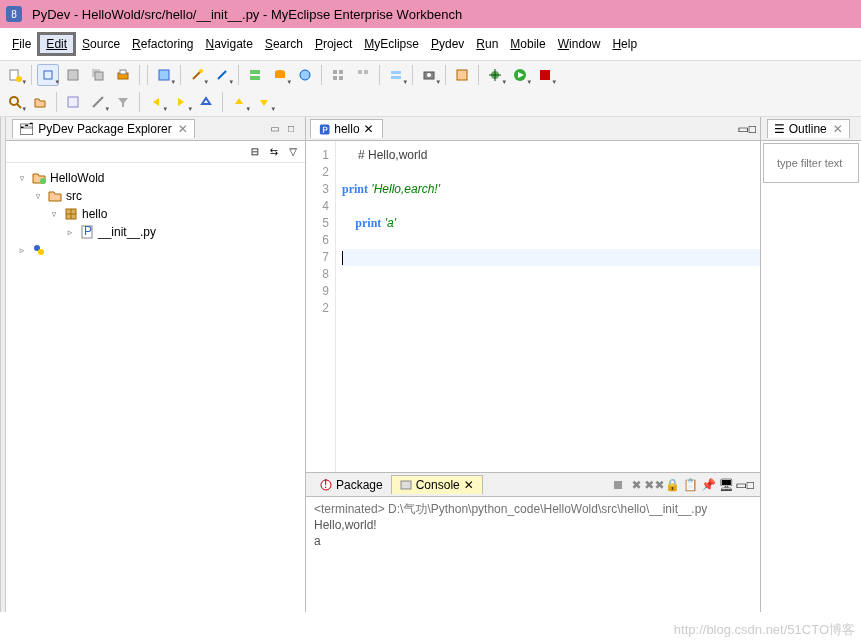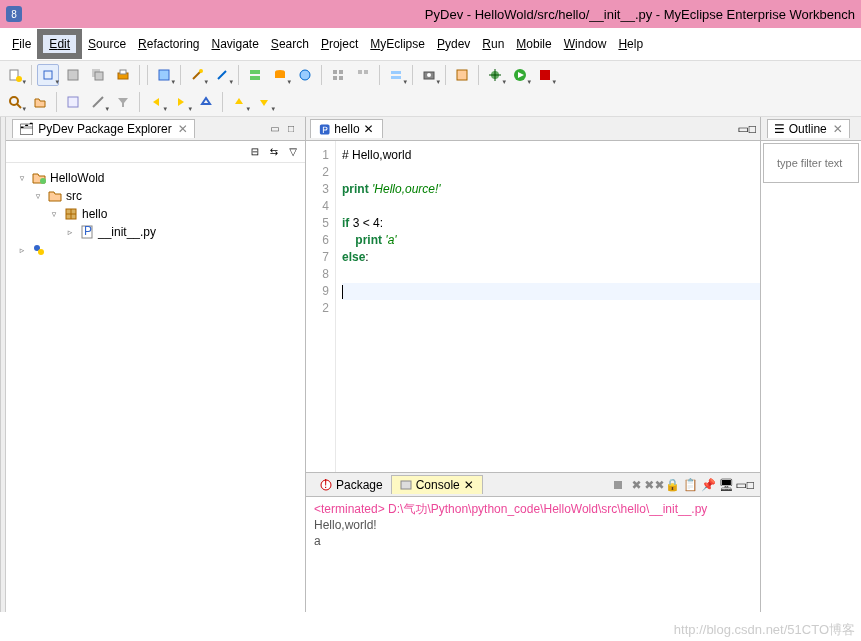--- a/index.html
+++ b/index.html
@@ -1,22 +1,22 @@
 <!DOCTYPE html>
 <html><head>
 <meta charset="utf-8">
 <style>
 * { box-sizing: border-box; font-family: 'Segoe UI', Tahoma, sans-serif; font-size: 12px; }
 body { margin: 0; width: 861px; height: 641px; background: #fff; overflow: hidden; position: relative; }
 .titlebar { height: 28px; background: #ed95b7; display: flex; align-items: center; padding: 0 6px; color: #000; }
 .titlebar .app-icon { width: 16px; height: 16px; background: #4a6eb5; border-radius: 3px; margin-right: 10px; display:flex; align-items:center; justify-content:center; color:#fff; font-size:10px; }
-.titlebar .title { flex: 1; text-align: right; font-size: 13px; }
+.titlebar .title { flex: 1; text-align: left; font-size: 13px; }
 .menubar { height: 22px; background: #fff; border-bottom: 1px solid #ddd; display: flex; align-items: center; padding: 16px 6px; }
 .menubar span { padding: 2px 6px; cursor: default; }
-.menubar span.active { background: #e0e8f8; border: 6px solid #737373; text-decoration: underline; }
+.menubar span.active { background: #e0e8f8; border: 3px solid #737373; text-decoration: underline; }
 .menubar span u { text-decoration: underline; }
 .toolbar { height: 56px; background: #f5f5f5; border-bottom: 1px solid #ddd; padding: 2px 4px; display: flex; flex-direction: column; gap: 2px; }
 .toolbar-row { display: flex; align-items: center; gap: 3px; height: 26px; }
 .tb-btn { width: 22px; height: 22px; display: inline-flex; align-items: center; justify-content: center; border: 1px solid transparent; border-radius: 2px; cursor: pointer; position:relative; }
 .tb-sep { width: 1px; height: 20px; background: #ccc; margin: 0 2px; }
 .dd { font-size: 7px; color: #555; position: absolute; bottom: -1px; right: -1px; }
 .main { display: flex; height: 495px; }
 .sidebar { width: 300px; border-right: 1px solid #bbb; display: flex; flex-direction: column; }
 .panel-tab { height: 24px; background: #f0f0f0; border-bottom: 1px solid #bbb; display: flex; align-items: center; padding: 0 6px; }
 .panel-tab .tab-label { display: flex; align-items: center; gap: 4px; padding: 2px 6px; background: #fff; border: 1px solid #bbb; border-bottom: none; }
@@ -31,22 +31,22 @@
 .tree-node .icn { width: 16px; height: 16px; margin: 0 3px; display:flex; align-items:center; justify-content:center; }
 .editor-area { flex: 1; display: flex; flex-direction: column; border-right: 1px solid #bbb; }
 .editor-tabs { height: 24px; background: #f0f0f0; border-bottom: 1px solid #bbb; display: flex; align-items: center; padding: 0 4px; }
 .editor-tabs .tab { display: flex; align-items: center; gap: 4px; padding: 2px 8px; background: #fff; border: 1px solid #bbb; border-bottom: none; }
 .editor-body { flex: 1; display: flex; background: #fff; font-family: 'Consolas', monospace; font-size: 13px; overflow: auto; }
 .gutter { width: 30px; background: #fff; text-align: right; color: #999; padding: 6px 6px 0 0; border-right: 1px solid #e8e8e8; }
 .gutter div { height: 17px; line-height: 17px; }
 .code { flex: 1; padding: 6px 0 0 6px; position: relative; }
 .code-line { height: 17px; line-height: 17px; white-space: pre; }
 .code-line.current { background: #f0f6ff; }
-.comment { color: #000000; }
-.kw { color: #15803d; font-weight: bold; }
+.comment { color: #404040; margin-left: 16px; }
+.kw { color: #3b82f6; font-weight: bold; font-family: Liberation Serif, serif; }
 .str { color: #008000; font-style: italic; }
 .bottom-panel { height: 140px; border-top: 1px solid #bbb; display: flex; flex-direction: column; }
 .bp-tabs { height: 24px; background: #f0f0f0; border-bottom: 1px solid #bbb; display: flex; align-items: center; padding: 0 6px; }
 .bp-tabs .tab { display: flex; align-items: center; gap: 4px; padding: 2px 8px; cursor: pointer; }
 .bp-tabs .tab.active { background: #fef9c3; border: 1px solid #bbb; border-bottom: none; }
 .bp-body { flex: 1; background: #fff; padding: 4px 8px; font-family: 'Consolas', monospace; font-size: 12px; line-height: 16px; color: #555; overflow: auto; }
 .outline { width: 100px; display: flex; flex-direction: column; }
 .outline-body { flex: 1; background: #fff; padding: 2px; }
 .outline-body input { width: 100%; border: 1px solid #bbb; font-size: 11px; padding: 13px; background:#fff; }
 .squeeze { width: 6px; background: #eee; border-left: 1px solid #ccc; border-right: 1px solid #ccc; }
@@ -367,25 +367,23 @@
           <div>5</div>
           <div>6</div>
           <div>7</div>
           <div>8</div>
           <div>9</div>
           <div>2</div>
         </div>
       <div class="code" id="code">
           <div class="code-line"><span class="comment"># Hello,world</span></div>
           <div class="code-line"></div>
-          <div class="code-line"><span class="kw">print</span> <span class="str">'Hello,ource!'</span></div>
+          <div class="code-line"><span class="kw">print</span> <span class="str">'Hello,earch!'</span></div>
           <div class="code-line"></div>
-          <div class="code-line"><span class="kw">if</span> 3 &lt; 4:</div>
           <div class="code-line">    <span class="kw">print</span> <span class="str">'a'</span></div>
-          <div class="code-line"><span class="kw">else</span>:</div>
           <div class="code-line"></div>
           <div class="code-line current"><span class="cursor-caret"></span></div>
         </div>
     </div>
     <div class="bottom-panel">
       <div class="bp-tabs">
         <div id="bptabs" style="display:flex">
             <div class="tab">
               <span>
                 <svg width="12" height="12">
@@ -414,21 +412,21 @@
         <span class="tb-btn" style="width:18px;height:18px;color:#888">✖</span>
         <span class="tb-btn" style="width:18px;height:18px;color:#888">✖✖</span>
         <span class="tb-btn" style="width:18px;height:18px">🔒</span>
         <span class="tb-btn" style="width:18px;height:18px">📋</span>
         <span class="tb-btn" style="width:18px;height:18px">📌</span>
         <span class="tb-btn" style="width:18px;height:18px">🖥</span>
         <div class="ctrl">▭</div>
         <div class="ctrl">□</div>
       </div>
       <div class="bp-body">
-        <div style="color:#ec4899">&lt;terminated&gt; D:\气功\Python\python_code\HelloWold\src\hello\__init__.py</div>
+        <div style="color:#737373">&lt;terminated&gt; D:\气功\Python\python_code\HelloWold\src\hello\__init__.py</div>
         <div>Hello,world!</div>
         <div>a</div>
       </div>
     </div>
   </div>
 
   <div class="outline">
     <div class="panel-tab">
       <div class="tab-label">
         <span>☰</span>

